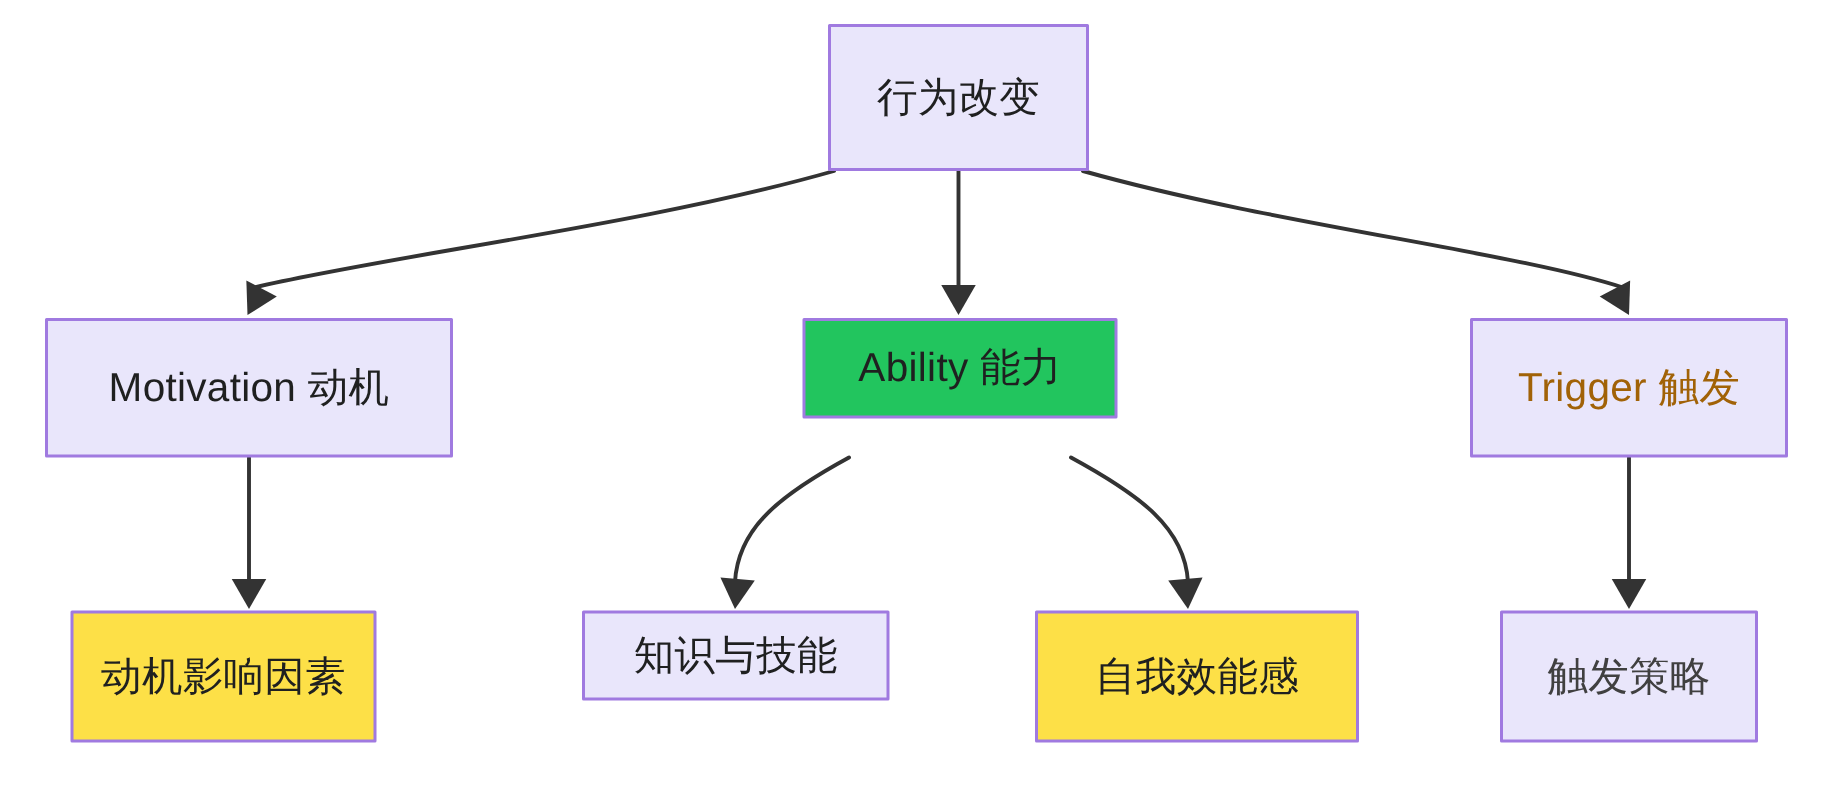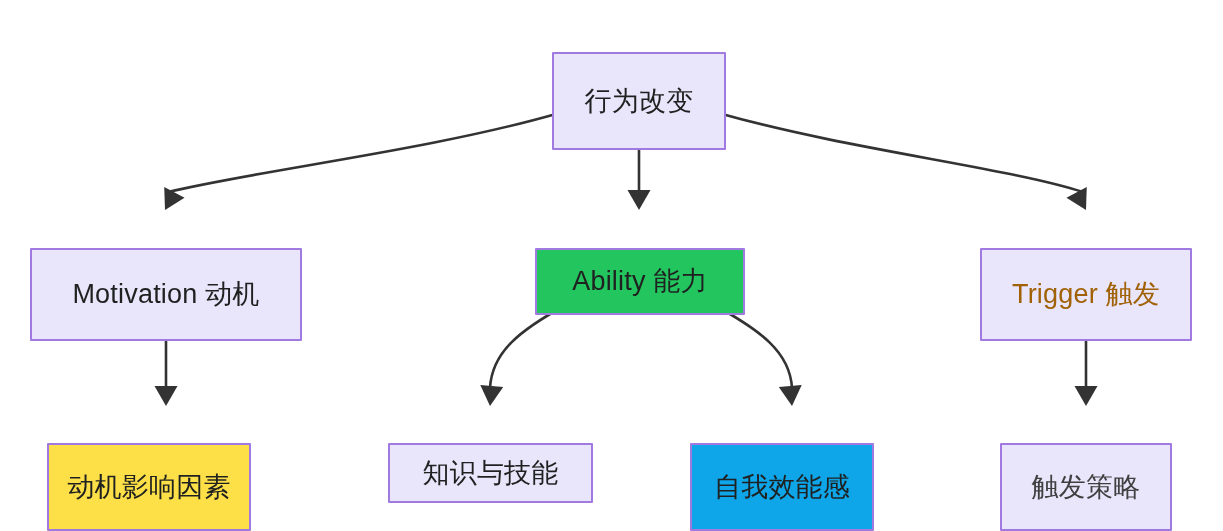--- a/index.html
+++ b/index.html
@@ -32,21 +32,20 @@
     border: 2px solid #a07ae0;
     border-radius: 1px;
     display: flex;
     align-items: center;
     justify-content: center;
     color: #1f2020;
     font-size: 27px;
     line-height: 1;
     letter-spacing: 0.2px;
     white-space: nowrap;
-    margin-top: 36px;
   }
   .node-label {
     display: block;
   }
 </style>
 </head>
 <body>
 
 <div id="canvas">
 
@@ -83,21 +82,21 @@
       </div>
       <div class="node" style="left: 980px; top: 212px; width: 212px; height: 93px; background: rgb(233, 230, 251); border-color: rgb(160, 122, 224); color: #a16207;">
         <span class="node-label">Trigger 触发</span>
       </div>
       <div class="node" style="left: 47px; top: 407px; width: 204px; height: 88px; background: #fde047; border-color: rgb(160, 122, 224); color: rgb(31, 32, 32);">
         <span class="node-label">动机影响因素</span>
       </div>
       <div class="node" style="left: 388px; top: 407px; width: 205px; height: 60px; background: rgb(233, 230, 251); border-color: rgb(160, 122, 224); color: rgb(31, 32, 32);">
         <span class="node-label">知识与技能</span>
       </div>
-      <div class="node" style="left: 690px; top: 407px; width: 184px; height: 88px; background: #0ea5e9; border-color: rgb(160, 122, 224); color: rgb(31, 32, 32);">
+      <div class="node" style="left: 690px; top: 407px; width: 216px; height: 88px; background: #fde047; border-color: rgb(160, 122, 224); color: rgb(31, 32, 32);">
         <span class="node-label">自我效能感</span>
       </div>
       <div class="node" style="left: 1000px; top: 407px; width: 172px; height: 88px; background: rgb(233, 230, 251); border-color: rgb(160, 122, 224); color: #404040;">
         <span class="node-label">触发策略</span>
       </div>
     </div>
 
 </div>
 
 </body></html>

